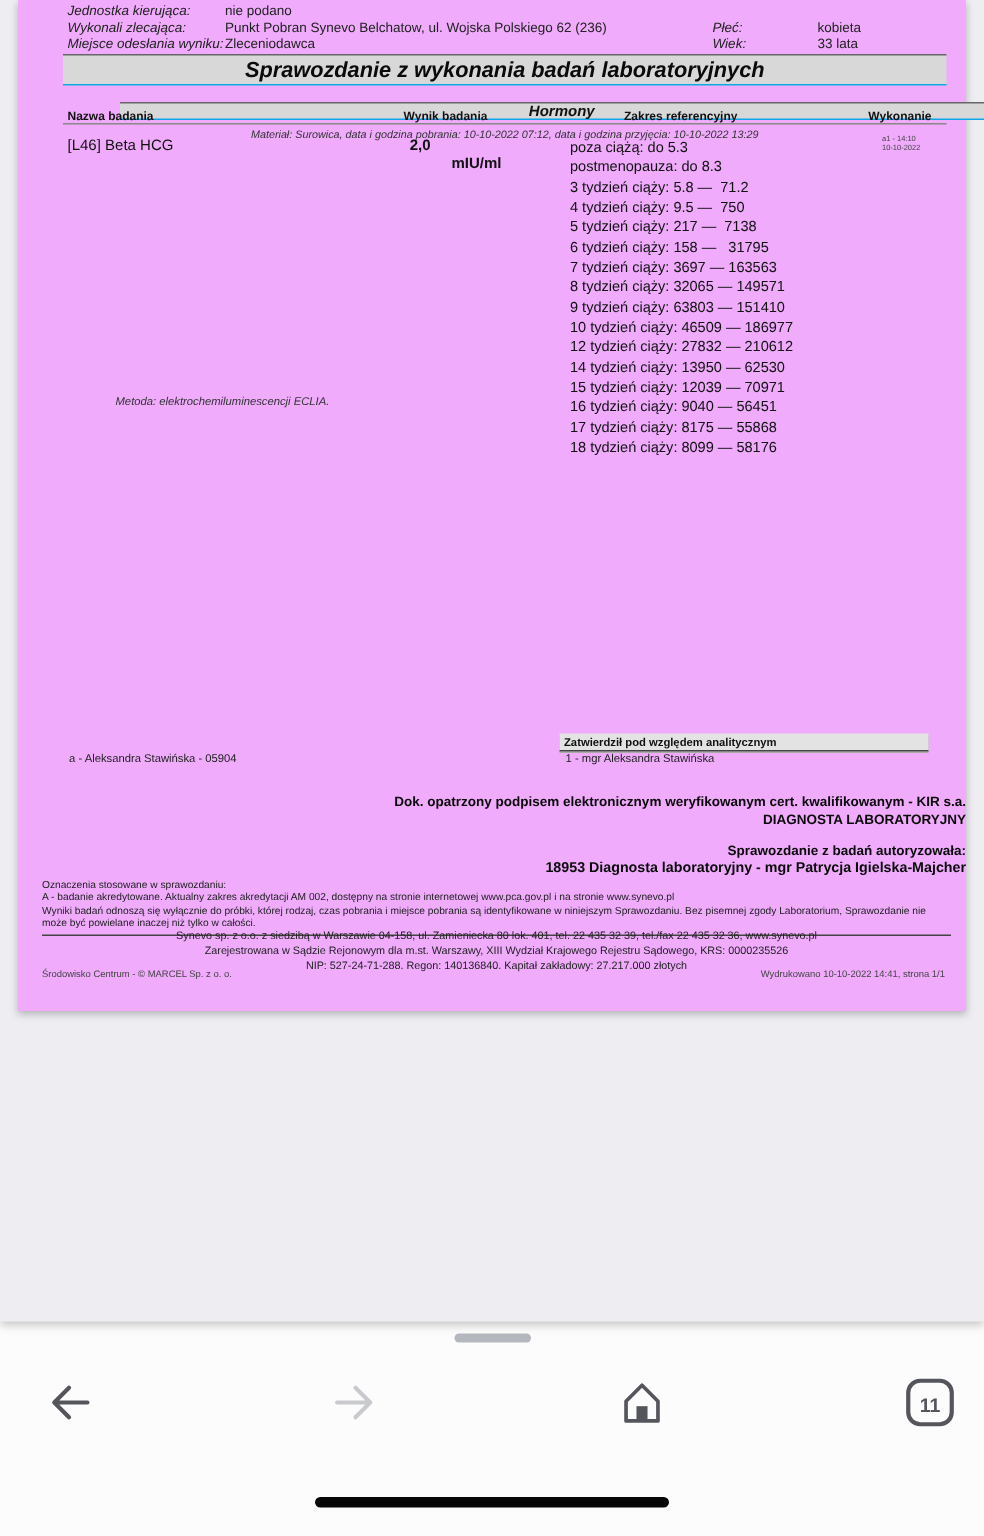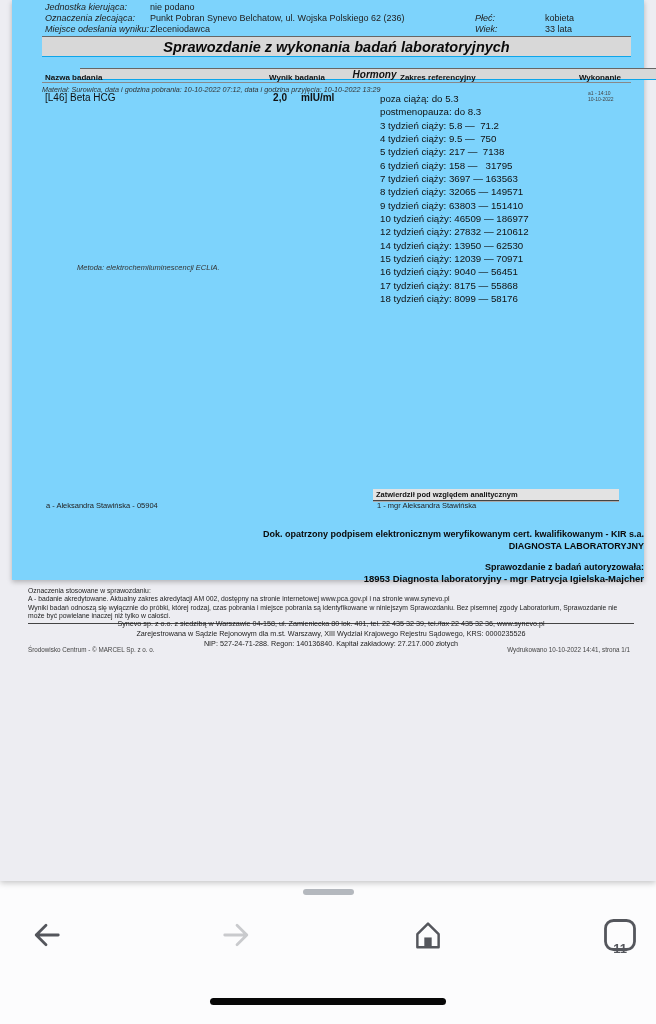--- a/index.html
+++ b/index.html
@@ -1,34 +1,34 @@
 <!DOCTYPE html>
 <html><head>
 <meta charset="utf-8">
 <style>
   * { margin:0; padding:0; box-sizing:border-box; }
   html,body { width:656px; height:1024px; overflow:hidden; background:#fff;
     font-family:"Liberation Sans","DejaVu Sans",sans-serif; }
   .content-area { position:absolute; left:0; top:0; width:656px; height:881px;
     background:#ededf2; z-index:2; box-shadow:0 2px 6px rgba(0,0,0,0.22); }
-  .page { position:absolute; left:12px; top:0; width:632px; height:580px;
-    background:#7dd3fc; box-shadow:0 2px 5px rgba(0,0,0,0.25); color:#111; }
+  .page { position:absolute; left:12px; top:0; width:632px; height:674px;
+    background:#f0abfc; box-shadow:0 2px 5px rgba(0,0,0,0.25); color:#111; }
   .abs { position:absolute; white-space:nowrap; }
   .lbl { font-style:italic; font-size:9px; color:#222; }
   .val { font-size:9px; color:#222; }
   .band { position:absolute; left:30px; width:589px; background:#d8d8d8;
     border-top:1px solid #666; border-bottom:1px solid #0ea5e9; text-align:center; }
   .title-band { top:36px; height:21px; font-size:14.5px; font-weight:bold;
     font-style:italic; line-height:20px; color:#0a0a0a; }
   .section-band { top:68px; height:12px; font-size:10px; font-weight:bold;
     font-style:italic; line-height:11px;margin-left:38px; }
   .colhdr { font-size:8px; font-weight:bold; color:#111; top:73px; }
   .hdr-underline { position:absolute; left:30px; width:589px; top:82px;
     border-bottom:1px solid #888; height:0; }
-  .material { position:absolute; left:30px; width:589px; top:85px; text-align:left;
+  .material { position:absolute; left:30px; width:589px; top:85px; text-align:center;
     font-size:7.2px; font-style:italic; color:#333; }
   .testname { font-size:10px;text-align:right; }
   .result-val { font-size:10px; font-weight:bold; }
   .ref-list { position:absolute; left:368px; top:92px; font-size:9.7px;
     line-height:13.35px; white-space:pre; color:#111; }
   .perf { position:absolute; left:576px; top:90px; font-size:5px; line-height:6px;
     color:#444; }
   .method { font-size:7.5px; font-style:italic; color:#333; }
   .sig-band { position:absolute; background:#e3e3e3; border-bottom:1.5px solid #444;
     font-size:7.5px; font-weight:bold; padding:1px 3px; color:#111;
@@ -40,57 +40,57 @@
     line-height:8.4px; color:#222; border-bottom:1.5px solid #444; padding-bottom:2px; }
   .company { position:absolute; left:16px; width:606px; top:619px; text-align:center;
     font-size:7.2px; line-height:10px; color:#222; }
   .pfooter { position:absolute; top:646px; font-size:6.3px; color:#444; }
   .toolbar { position:absolute; left:0; top:881px; width:656px; height:143px;
     background:#fcfcfd; z-index:1; }
   .grab-handle { position:absolute; left:303px; top:8px; width:51px; height:6px;
     border-radius:3px; background:#b4b8be; }
   .tb-icon { position:absolute; top:36px; width:36px; height:36px; cursor:pointer; }
   .tab-box { position:absolute; top:36px; width:36px; height:36px; }
-  .tab-box span { position:absolute; left:0; top:24px; width:36px; text-align:center;
+  .tab-box span { position:absolute; left:0; top:12px; width:36px; text-align:center;
     font-size:13px; font-weight:bold; color:#54565c; }
   .home-indicator { position:absolute; left:210px; top:117px; width:236px; height:7px;
     border-radius:3.5px; background:#070707; }
 </style>
 </head>
 <body>
 
 <div class="content-area">
   <div class="page">
 
     <div class="abs lbl" style="left:33px; top:2px;">Jednostka kierująca:</div>
     <div class="abs val" style="left:138px; top:2px;">nie podano</div>
-    <div class="abs lbl" style="left:33px; top:13px;">Oznaczenia zlecająca:</div>
+    <div class="abs lbl" style="left:33px; top:13px;">Wykonali zlecająca:</div>
     <div class="abs val" style="left:138px; top:13px;">Punkt Pobran Synevo Belchatow, ul. Wojska Polskiego 62 (236)</div>
     <div class="abs lbl" style="left:33px; top:24px;">Miejsce odesłania wyniku:</div>
     <div class="abs val" style="left:138px; top:24px;">Zleceniodawca</div>
 
     <div class="abs lbl" style="left:463px; top:13px;">Płeć:</div>
     <div class="abs val" style="left:533px; top:13px;">kobieta</div>
     <div class="abs lbl" style="left:463px; top:24px;">Wiek:</div>
     <div class="abs val" style="left:533px; top:24px;">33 lata</div>
 
     <div class="band title-band">Sprawozdanie z wykonania badań laboratoryjnych</div>
     <div class="band section-band">Hormony</div>
 
     <div class="abs colhdr" style="left:33px;">Nazwa badania</div>
     <div class="abs colhdr" style="left:230px; width:110px; text-align:center;">Wynik badania</div>
-    <div class="abs colhdr" style="left:388px;">Zakres referencyjny</div>
+    <div class="abs colhdr" style="left:404px;">Zakres referencyjny</div>
     <div class="abs colhdr" style="left:509px; width:100px; text-align:right;">Wykonanie</div>
     <div class="hdr-underline"></div>
 
     <div class="material">Materiał: Surowica, data i godzina pobrania: 10-10-2022 07:12, data i godzina przyjęcia: 10-10-2022 13:29</div>
 
     <div class="abs testname" style="left:33px; top:92px;">[L46] Beta HCG</div>
     <div class="abs result-val" style="left:230px; top:92px; width:45px; text-align:right;">2,0</div>
-    <div class="abs result-val" style="left:289px; top:92px;">mIU/ml</div>
+    <div class="abs result-val" style="left:289px; top:104px;">mIU/ml</div>
 
     <div class="ref-list"><div>poza ciążą: do 5.3</div><div>postmenopauza: do 8.3</div><div>3 tydzień ciąży: 5.8 —  71.2</div><div>4 tydzień ciąży: 9.5 —  750</div><div>5 tydzień ciąży: 217 —  7138</div><div>6 tydzień ciąży: 158 —   31795</div><div>7 tydzień ciąży: 3697 — 163563</div><div>8 tydzień ciąży: 32065 — 149571</div><div>9 tydzień ciąży: 63803 — 151410</div><div>10 tydzień ciąży: 46509 — 186977</div><div>12 tydzień ciąży: 27832 — 210612</div><div>14 tydzień ciąży: 13950 — 62530</div><div>15 tydzień ciąży: 12039 — 70971</div><div>16 tydzień ciąży: 9040 — 56451</div><div>17 tydzień ciąży: 8175 — 55868</div><div>18 tydzień ciąży: 8099 — 58176</div></div>
     <div class="perf">
         <div>a1 - 14:10</div>
         <div>10-10-2022</div>
       </div>
 
     <div class="abs method" style="left:65px; top:263px;">Metoda: elektrochemiluminescencji ECLIA.</div>
 
     <div class="sig-name" style="left:34px; top:501px;">a - Aleksandra Stawińska - 05904</div>

